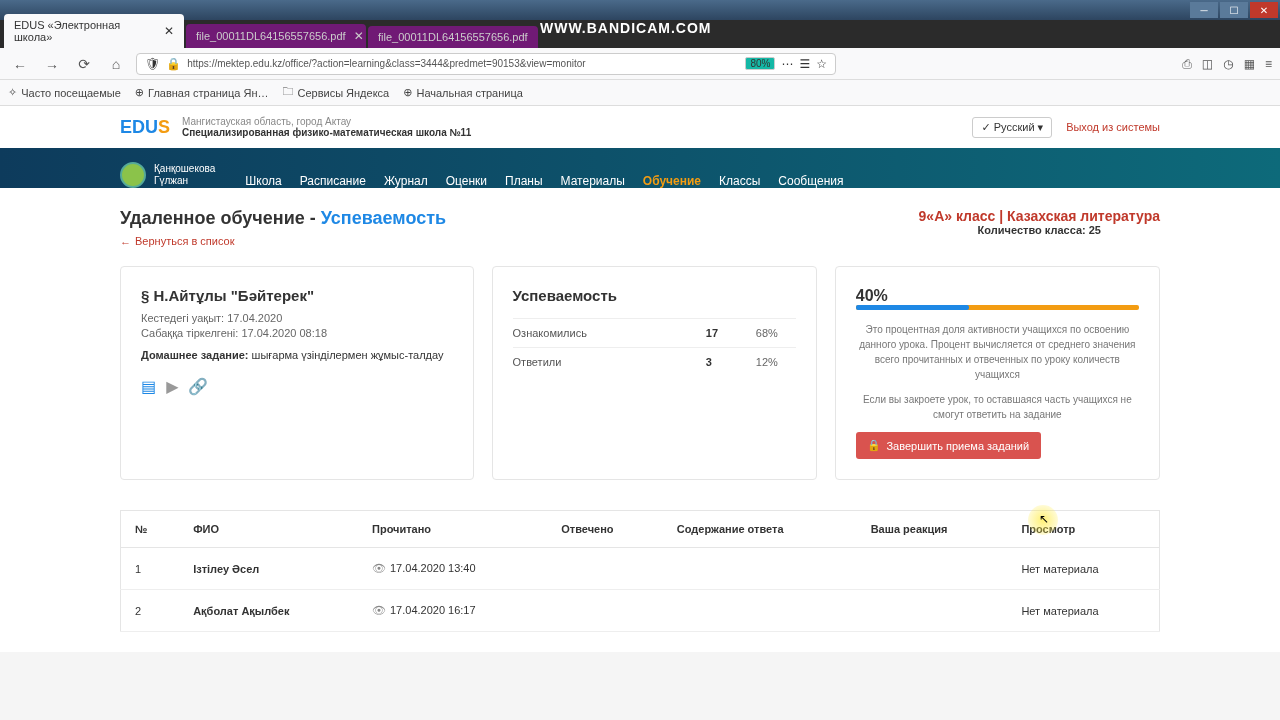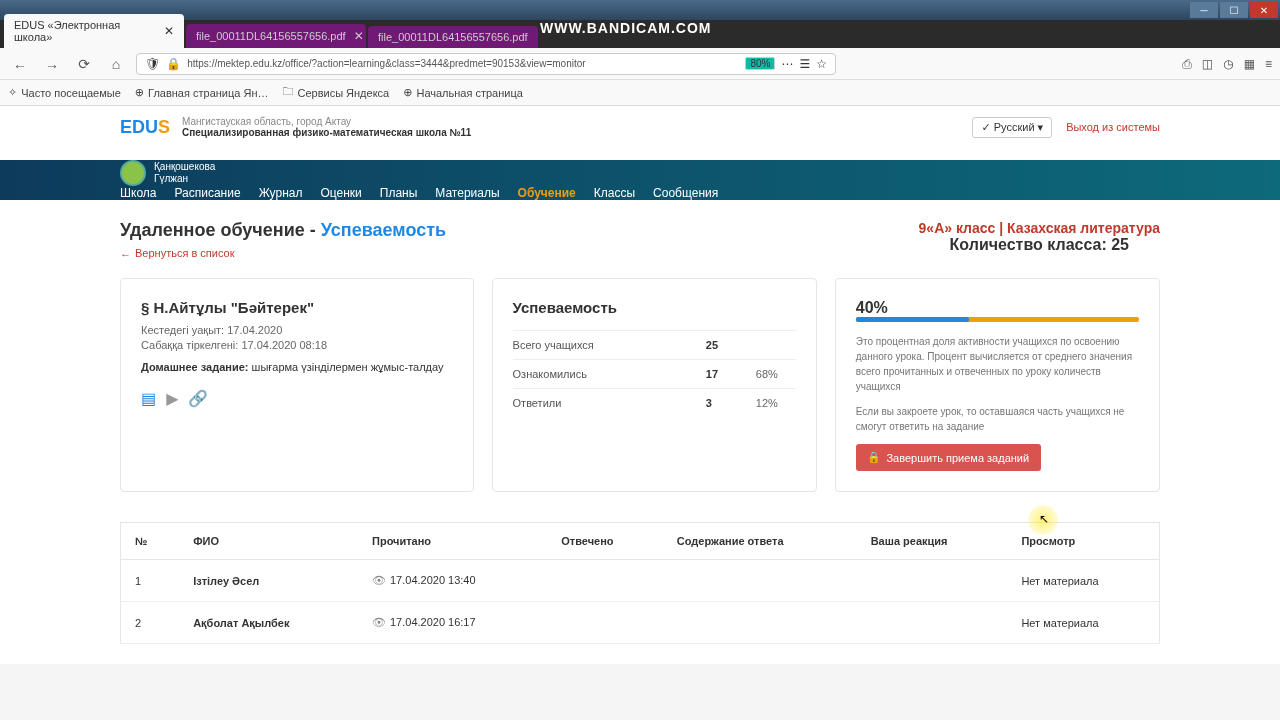--- a/index.html
+++ b/index.html
@@ -39,36 +39,36 @@
 .logo { font-size: 18px; font-weight: bold; }
 .logo-e { color: #1e88e5; } .logo-d { color: #1e88e5; } .logo-u { color: #1e88e5; } .logo-s { color: #f39c12; }
 .site-info { margin-left: 12px; font-size: 10px; color: #888; }
 .site-info-main { color: #333; font-weight: bold; }
 .header-right { margin-left: auto; display: flex; align-items: center; gap: 14px; font-size: 11px; }
 .lang-select { border: 1px solid #ccc; border-radius: 3px; padding: 3px 8px; cursor: pointer; }
 .logout-link { color: #c0392b; cursor: pointer; }
 
 
 .navbar { background: linear-gradient(90deg, #0d3b5c 0%, #0d6a7a 100%); height: 40px; }
-.navbar-inner { max-width: 1040px; margin: 12px auto; display: flex; align-items: flex-start; height: 100%; flex-direction: column; }
+.navbar-inner { max-width: 1040px; margin: 0 auto; display: flex; align-items: flex-end; height: 100%; }
 .user-badge { display: flex; align-items: center; gap: 8px; color: #fff; font-size: 10px; line-height: 1.2; margin-right: 30px; }
 .avatar { width: 26px; height: 26px; border-radius: 50%; background: #8bc34a; border: 2px solid #5a9; }
 .nav-links { display: flex; gap: 18px; }
 .nav-link { color: #fff; font-size: 12px; cursor: pointer; }
 .nav-link.active { color: #f39c12; font-weight: bold; }
 
 
 .content { max-width: 1040px; margin: 0 auto; padding: 20px 0; }
 .page-title-row { margin-bottom: 8px; }
 .page-title { font-size: 18px; font-weight: bold; }
 .page-title .blue { color: #1e88e5; }
 .back-link { color: #c0392b; font-size: 11px; cursor: pointer; display: inline-flex; align-items: center; gap: 4px; margin-top: 6px; }
 .subhead-right { float: right; text-align: center; }
 .class-info { color: #c0392b; font-size: 14px; font-weight: bold; }
-.class-count { color: #333; font-size: 16px; font-weight: bold; }
+.class-count { color: #333; font-size: 11px; font-weight: bold; }
 
 .cards { display: flex; gap: 18px; margin-top: 18px; }
 .card { background: #fff; border: 1px solid #e5e5e5; border-radius: 4px; padding: 20px; }
 .card1 { flex: 1.1; }
 .card2 { flex: 1; }
 .card3 { flex: 1; }
 
 .card1 h3 { font-size: 15px; margin-bottom: 8px; }
 .meta-line { font-size: 11px; color: #666; margin-bottom: 3px; }
 .hw-label { font-size: 11px; margin-top: 10px; }
@@ -78,21 +78,21 @@
 
 .card2 h3 { font-size: 15px; margin-bottom: 14px; }
 .stat-row { display: flex; padding: 8px 0; border-top: 1px solid #eee; font-size: 11px; color: #555; }
 .stat-label { flex: 1; }
 .stat-val { width: 50px; font-weight: bold; color: #333; }
 .stat-pct { width: 40px; color: #666; }
 
 .card3 h3 { font-size: 16px; }
 .progress { height: 5px; background: #f39c12; border-radius: 2px; margin-bottom: 12px; position: relative; }
 .progress-fill { height: 100%; background: #1e88e5; width: 40%; border-radius: 2px; }
-.card3 p { font-size: 10px; color: #777; line-height: 1.5; margin-bottom: 10px; }
+.card3 p { font-size: 10px; color: #777; line-height: 1.5; margin-bottom: 10px; text-align: center; }
 .btn-red { background: #d9534f; color: #fff; border: none; padding: 7px 12px; font-size: 11px; border-radius: 3px; cursor: pointer; display: inline-flex; align-items: center; gap: 5px; }
 
 
 .data-table { width: 100%; border-collapse: collapse; margin-top: 30px; background: #fff; border: 1px solid #e5e5e5; }
 .data-table th { text-align: left; padding: 12px 14px; font-size: 11px; font-weight: bold; border-bottom: 1px solid #e5e5e5; }
 .data-table td { padding: 14px; font-size: 11px; border-bottom: 1px solid #eee; }
 .data-table .bold { font-weight: bold; }
 .eye-icon { color: #888; margin-right: 4px; }
 
 
@@ -224,25 +224,20 @@
         <div class="card1-icons">
           <span class="icon-square">▤</span>
           <span>▶</span>
           <span>🔗</span>
         </div>
       </div>
 
       <div class="card card2">
         <h3>Успеваемость</h3>
         <div id="stats-rows">
-            <div class="stat-row">
-              <span class="stat-label">Всего учащихся</span>
-              <span class="stat-val">25</span>
-              <span class="stat-pct"></span>
-            </div>
             <div class="stat-row">
               <span class="stat-label">Ознакомились</span>
               <span class="stat-val">17</span>
               <span class="stat-pct">68%</span>
             </div>
             <div class="stat-row">
               <span class="stat-label">Ответили</span>
               <span class="stat-val">3</span>
               <span class="stat-pct">12%</span>
             </div>

